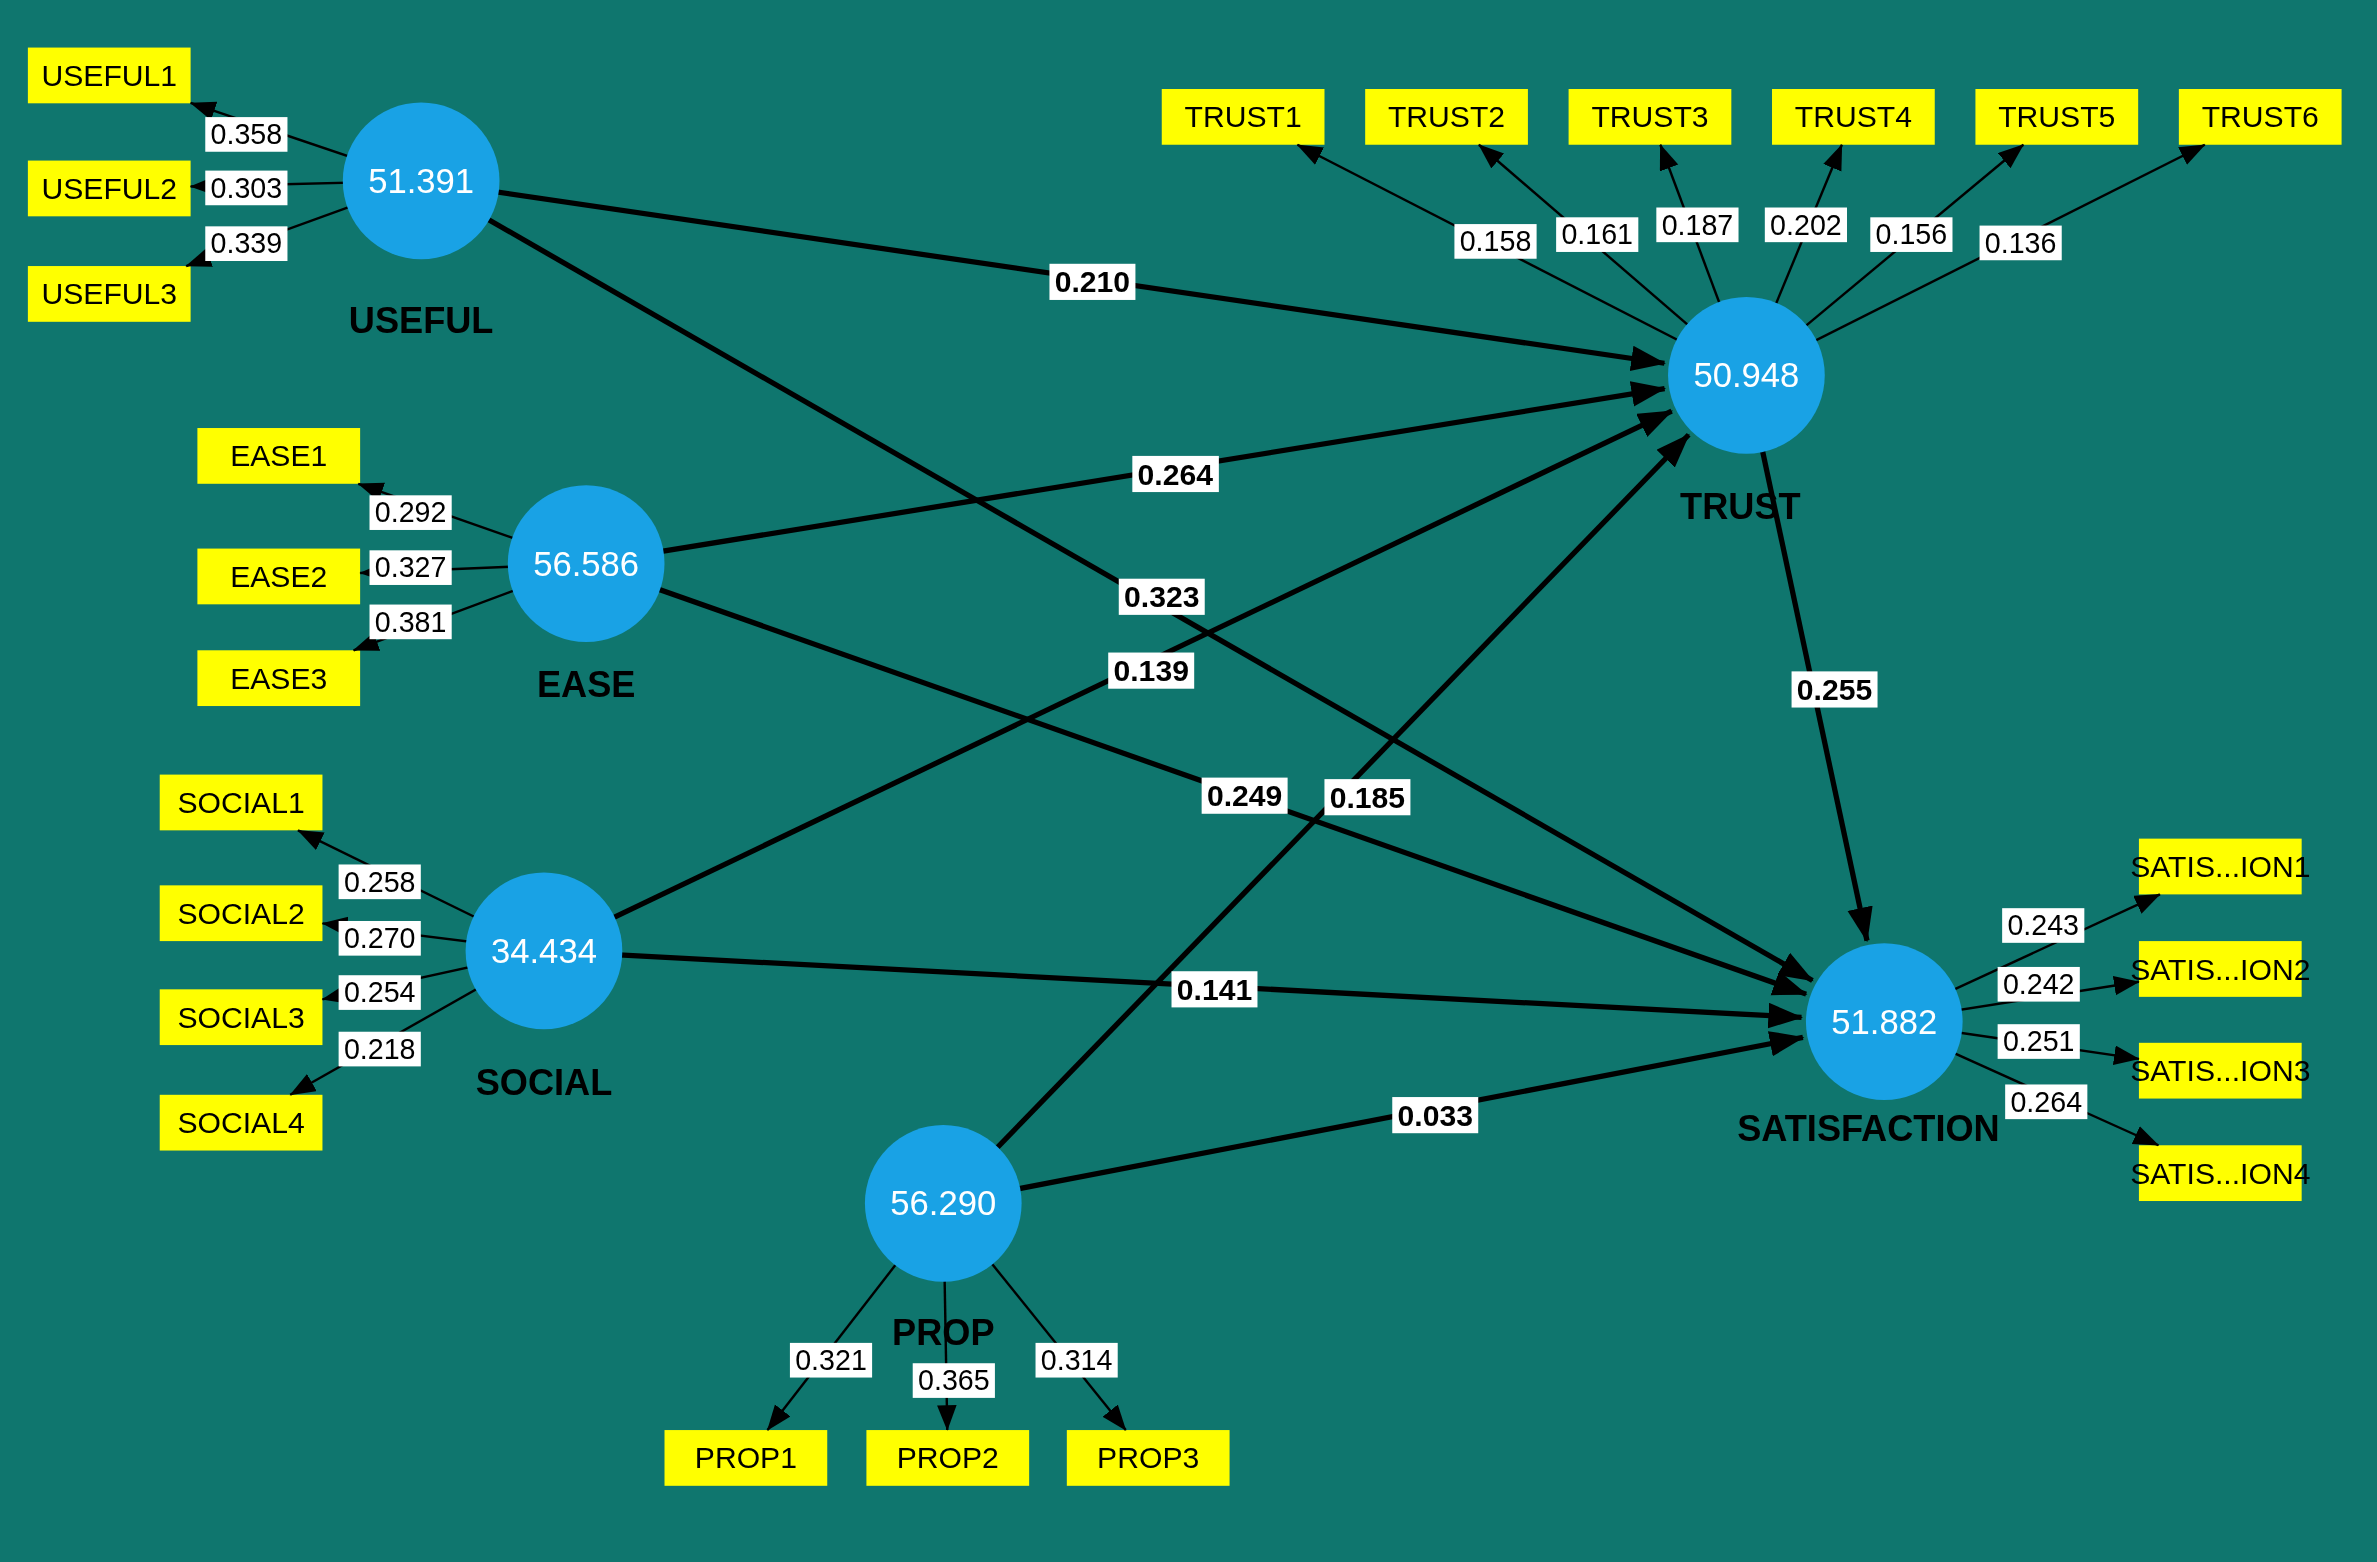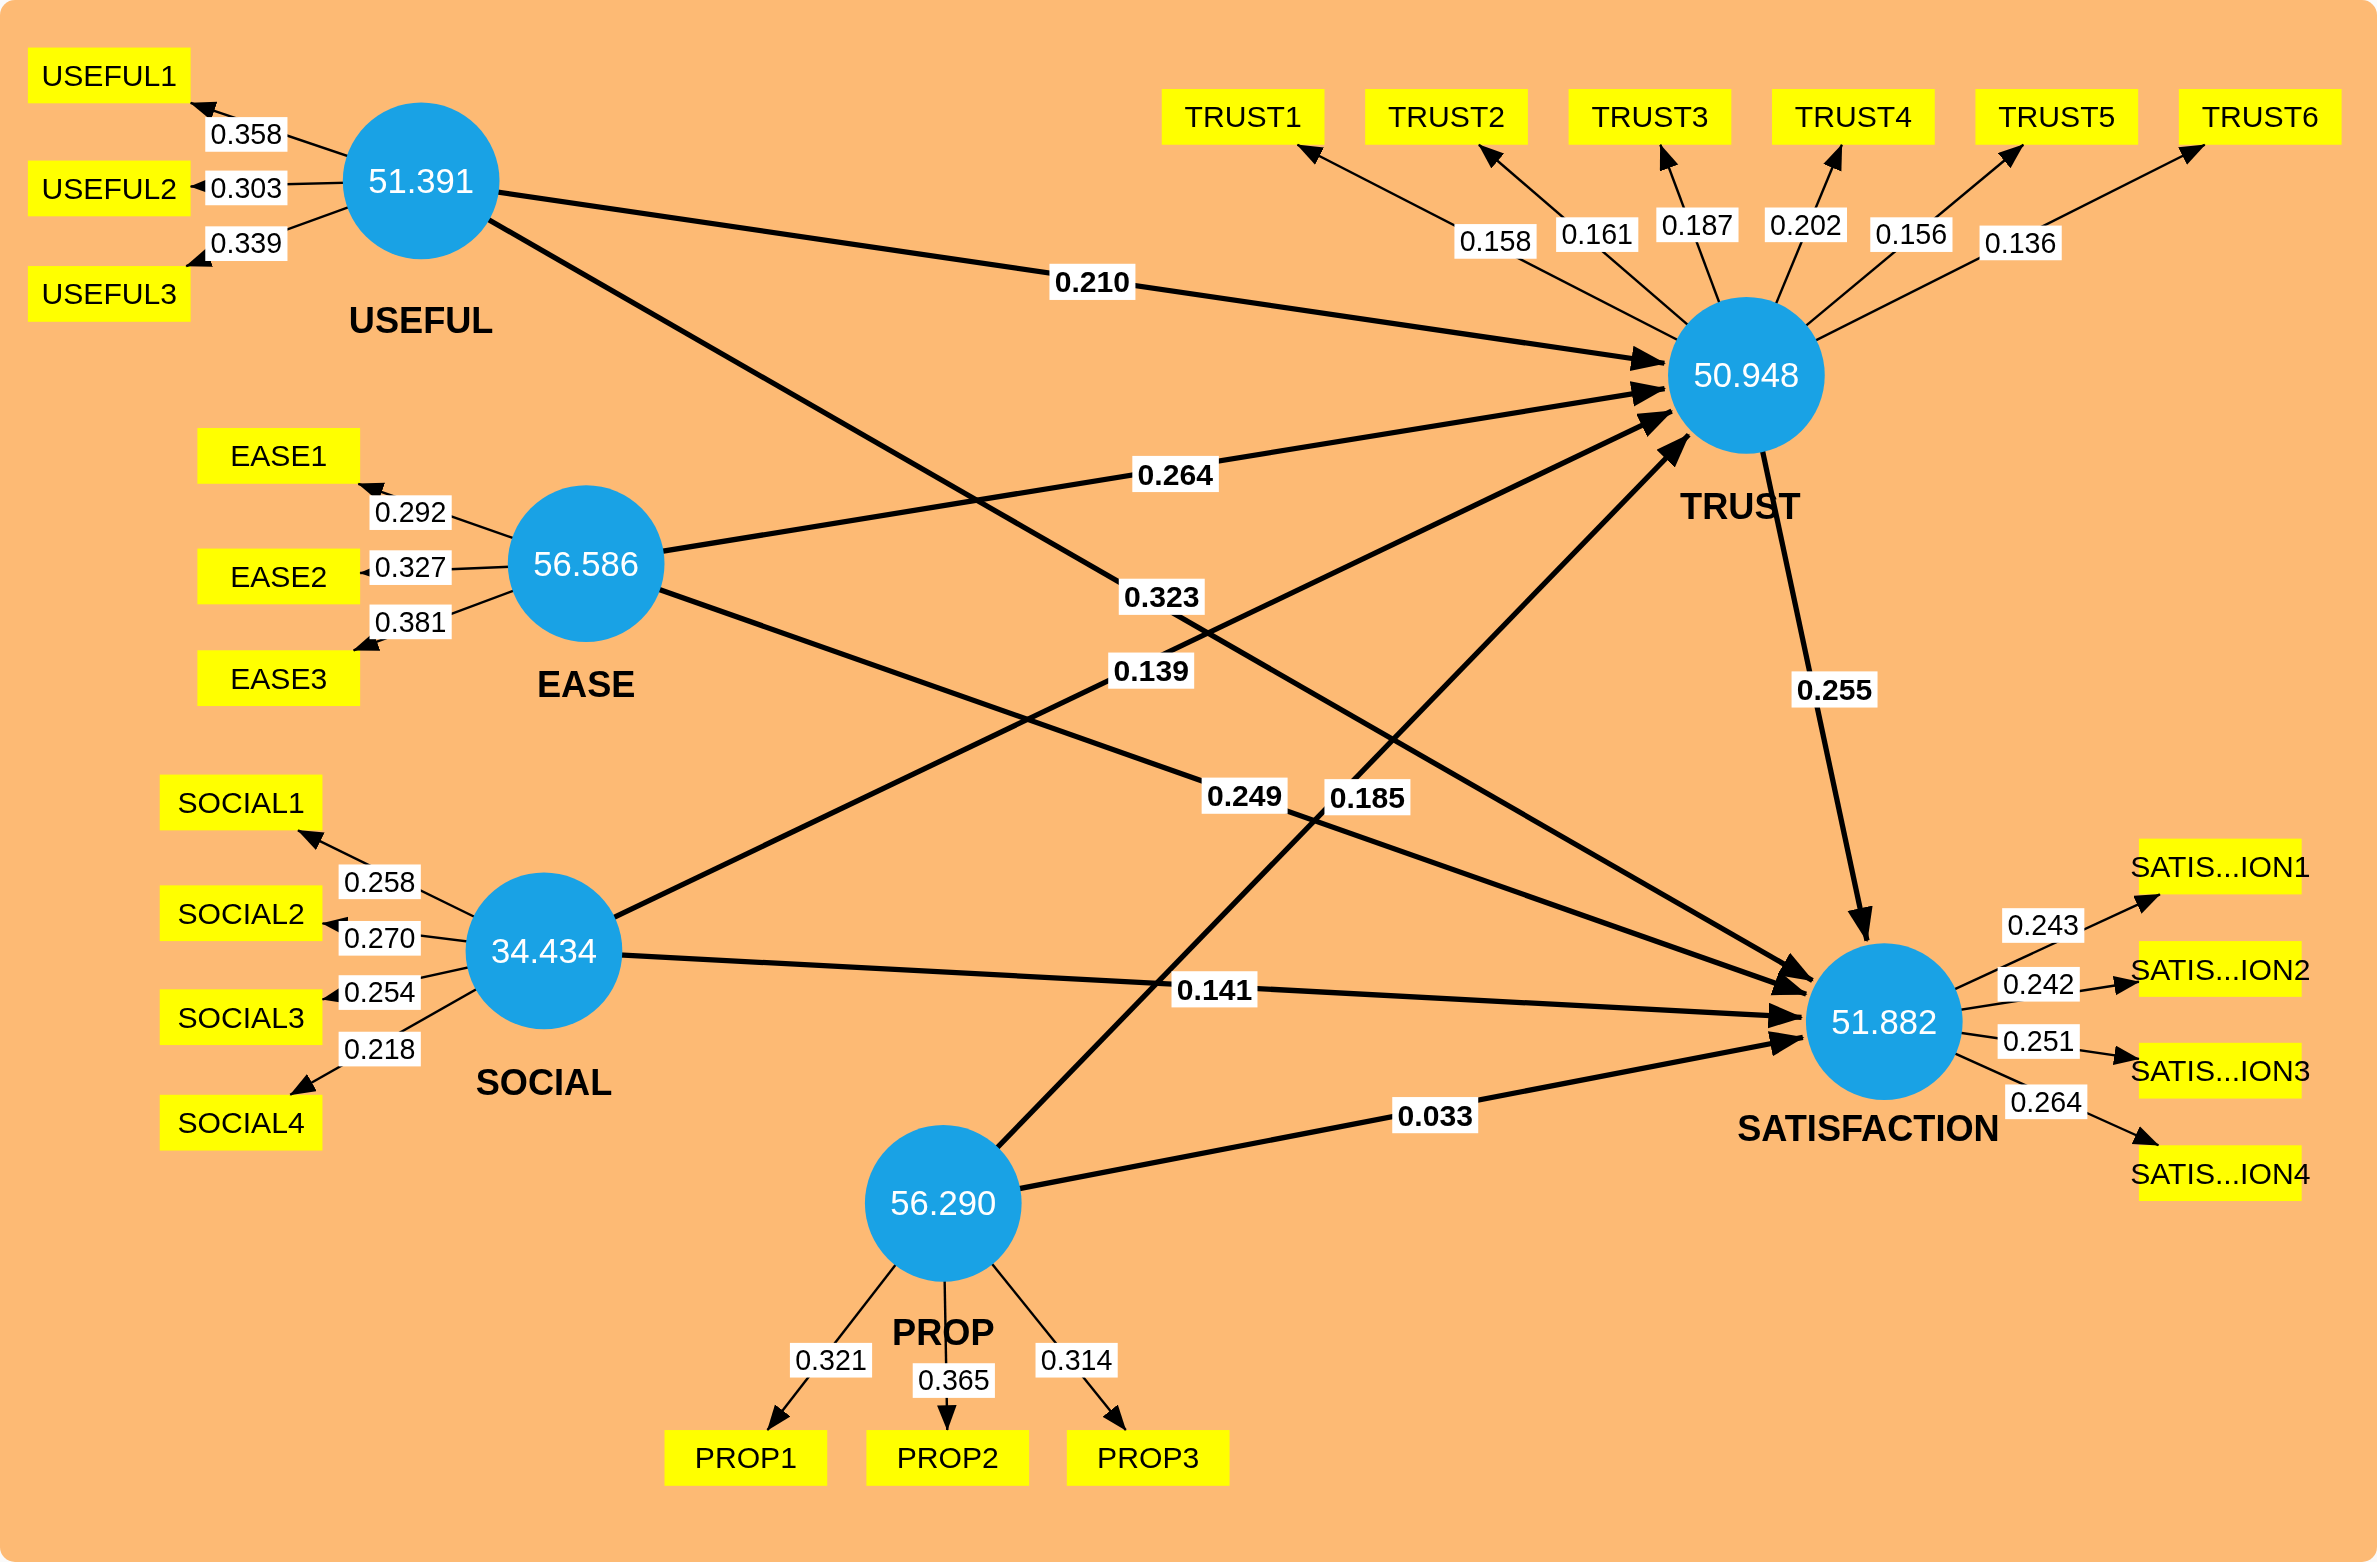--- a/index.html
+++ b/index.html
@@ -1,16 +1,16 @@
 <!DOCTYPE html>
 <html style="font-size:12px"><head>
 <meta charset="utf-8">
 <style>
   html,body{margin:0;padding:0;background:#fafafa;}
-  #wrap{width:2377px;height:1562px;background:#fdba74;position:relative;border-radius:15px;}
+  #wrap{width:2377px;height:1562px;background:#0f766e;position:relative;}
   svg{display:block;}
   text{font-family:"Liberation Sans",sans-serif;fill:#000;}
   .box-label{font-size:40px;}
   .loading-label{font-size:38px;}
   .coef-label{font-size:40px;font-weight:700;}
   .latent-value{font-size:46px;fill:#ffffff;}
   .latent-label{font-size:48px;font-weight:700;}
   .edge-ind{stroke:#000;stroke-width:3.2;}
   .edge-struct{stroke:#000;stroke-width:7;}
 </style>

